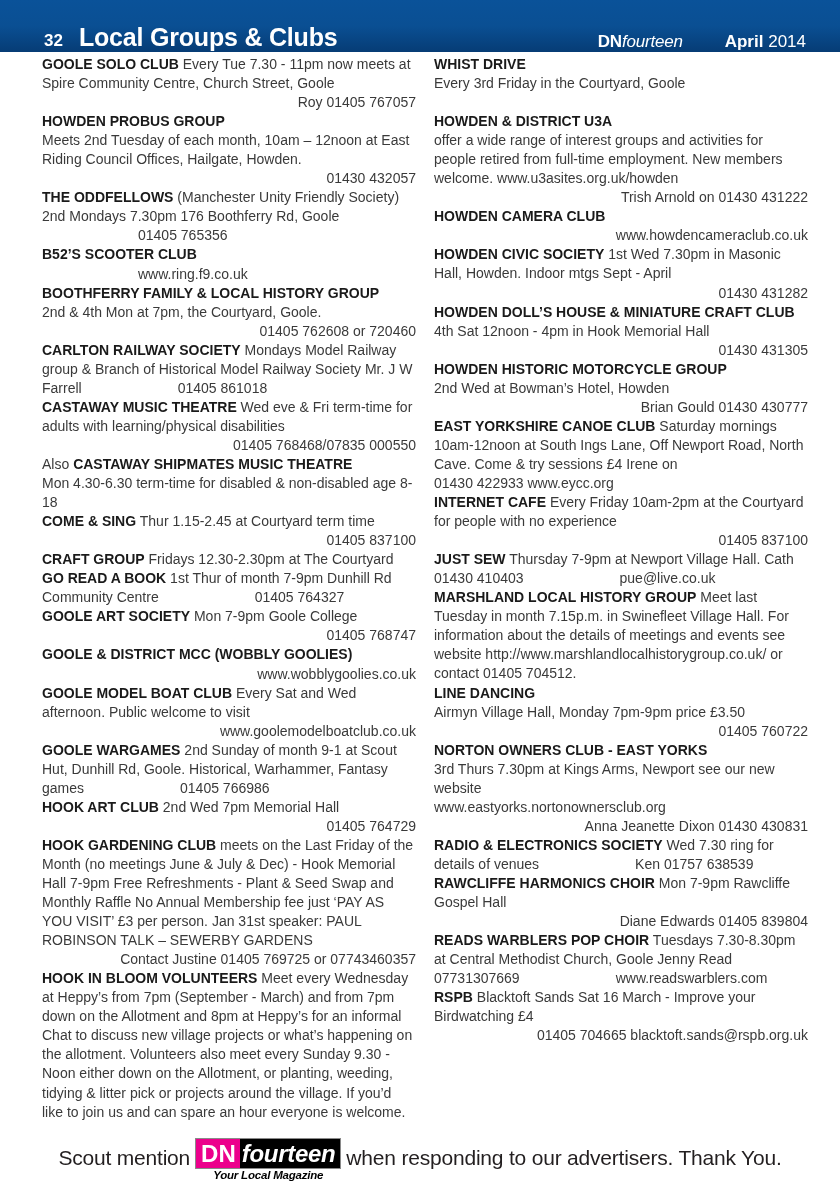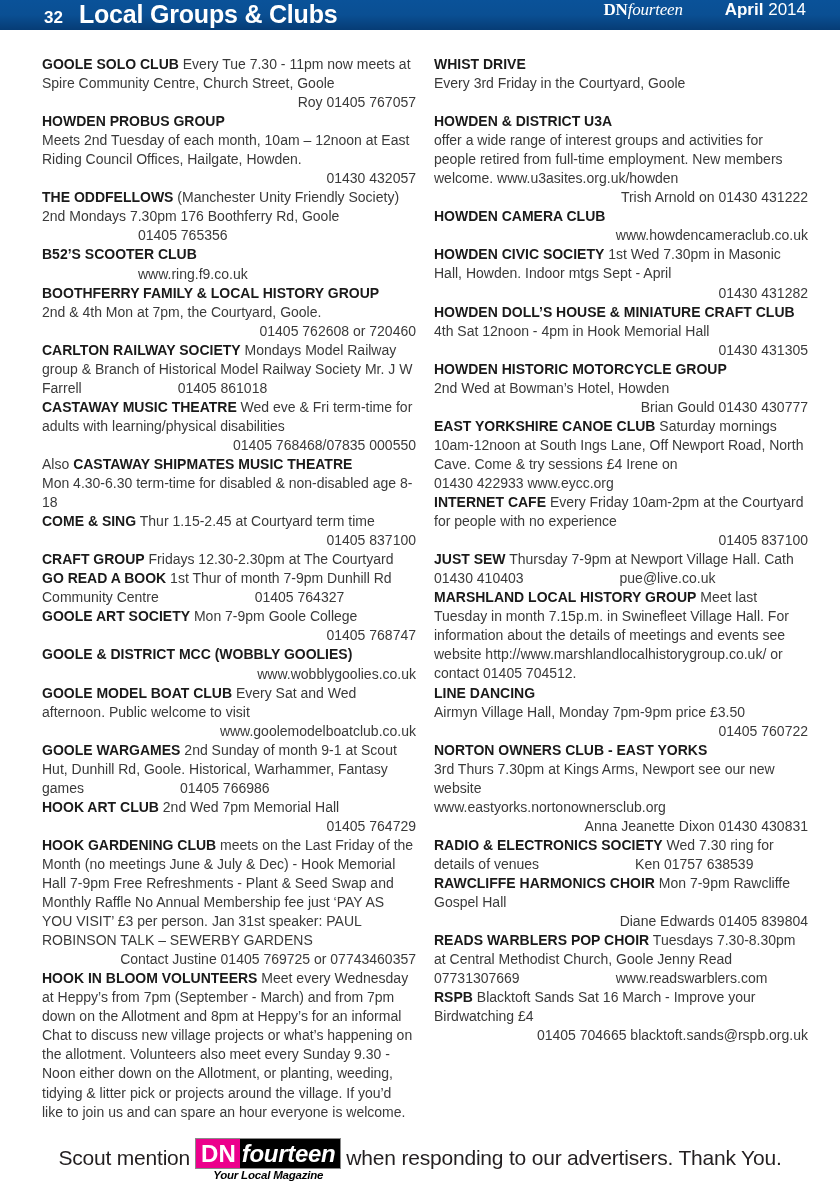--- a/index.html
+++ b/index.html
@@ -15,25 +15,25 @@
     overflow: hidden;
     position: relative;
   }
 
   
   .header-band {
     position: absolute;
     left: 0;
     top: 0;
     width: 840px;
-    height: 30px;
+    height: 52px;
     background: #0b4f96;
     background: linear-gradient(to bottom, #0a5299 0%, #0a4f93 50%, #063c75 100%);
     display: flex;
-    align-items: flex-start;
+    align-items: flex-end;
     box-sizing: border-box;
     padding: 0 18px 0 44px;
   }
   .header-left {
     display: flex;
     align-items: baseline;
     gap: 16px;
   }
   .page-number {
     color: #ffffff;
@@ -52,21 +52,20 @@
     display: flex;
     align-items: baseline;
     color: #ffffff;
     gap: 14px;
     padding-right: 16px;
   }
   .masthead {
     font-size: 17px;
     letter-spacing: -0.2px;
     white-space: nowrap;
-    font-family: Liberation Serif, serif;
   }
   .masthead .dn {
     font-weight: bold;
   }
   .masthead .fourteen {
     font-style: italic;
     font-weight: normal;
   }
   .issue-date {
     font-size: 17px;

